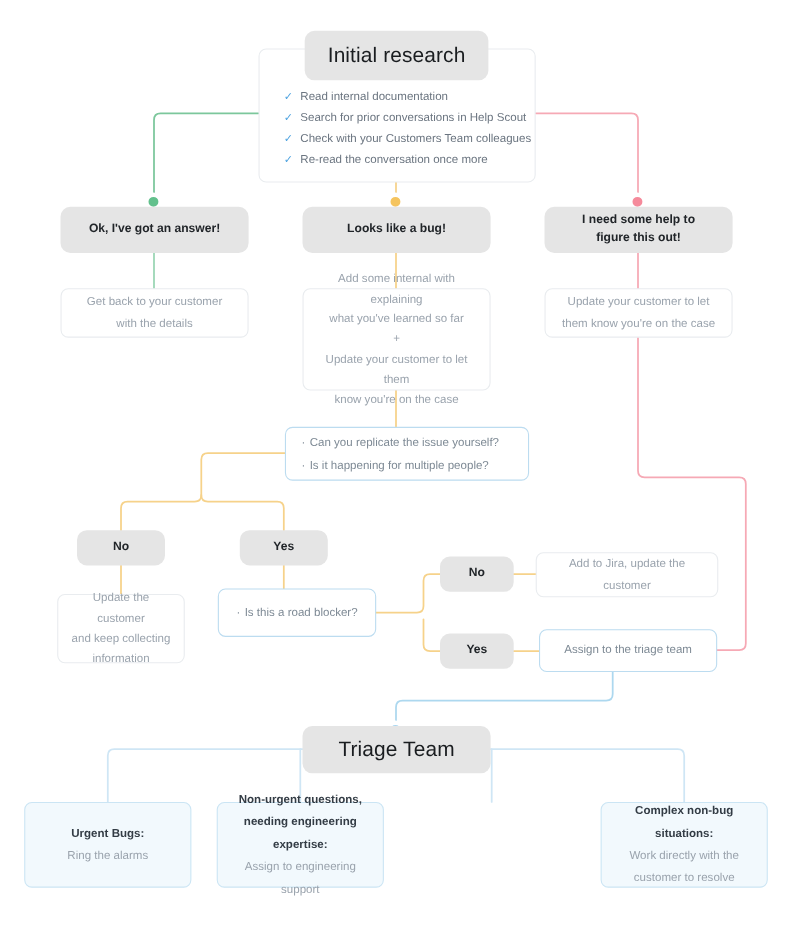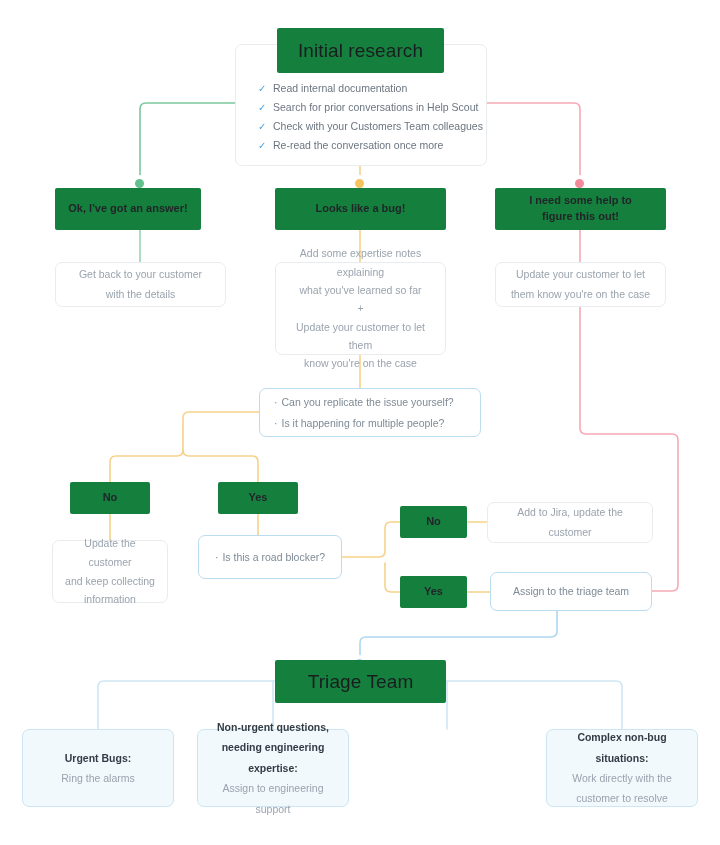--- a/index.html
+++ b/index.html
@@ -29,22 +29,22 @@
     position: absolute;
     box-sizing: border-box;
     display: flex;
     flex-direction: column;
     align-items: center;
     justify-content: center;
     text-align: center;
   }
   
   .chip {
-    background: #15803d;
-    border-radius: 2px;
+    background: #e5e5e5;
+    border-radius: 9px;
     color: #212529;
     font-size: 11px;
     font-weight: 700;
     line-height: 1.45;
   }
   .chip.big {
     font-size: 19px;
     font-weight: 400;
     color: #1a1d20;
     letter-spacing: .1px;
@@ -176,37 +176,37 @@
       <li><span class="tick">✓</span><span>Re-read the conversation once more</span></li>
     </ul>
   </div>
 
   <div class="node chip big" style="left:277px; top:28px; width:167px; height:45px;">
     <span>Initial research</span>
   </div>
 
   <div class="dot ring" style="left:131px; top:175px; background:#62c08c;"></div>
 
-  <div class="node chip" style="left:55px; top:188px; width:146px; height:42px;">
+  <div class="node chip" style="left:55px; top:188px; width:171px; height:42px;">
     <span>Ok, I've got an answer!</span>
   </div>
 
   <div class="node card" style="left:55px; top:262px; width:171px; height:45px;">
     <span>Get back to your customer</span>
     <span>with the details</span>
   </div>
 
   <div class="dot ring" style="left:351px; top:175px; background:#f5c council;background:#f5c45e;"></div>
 
   <div class="node chip" style="left:275px; top:188px; width:171px; height:42px;">
     <span>Looks like a bug!</span>
   </div>
 
   <div class="node card" style="left:275px; top:262px; width:171px; height:93px; line-height:1.75;">
-    <span>Add some expertise notes explaining</span>
+    <span>Add some internal with explaining</span>
     <span>what you've learned so far</span>
     <span>+</span>
     <span>Update your customer to let them</span>
     <span>know you're on the case</span>
   </div>
 
   <div class="dot ring" style="left:571px; top:175px; background:#f58a9b;"></div>
 
   <div class="node chip" style="left:495px; top:188px; width:171px; height:42px;">
     <span>I need some help to</span>

